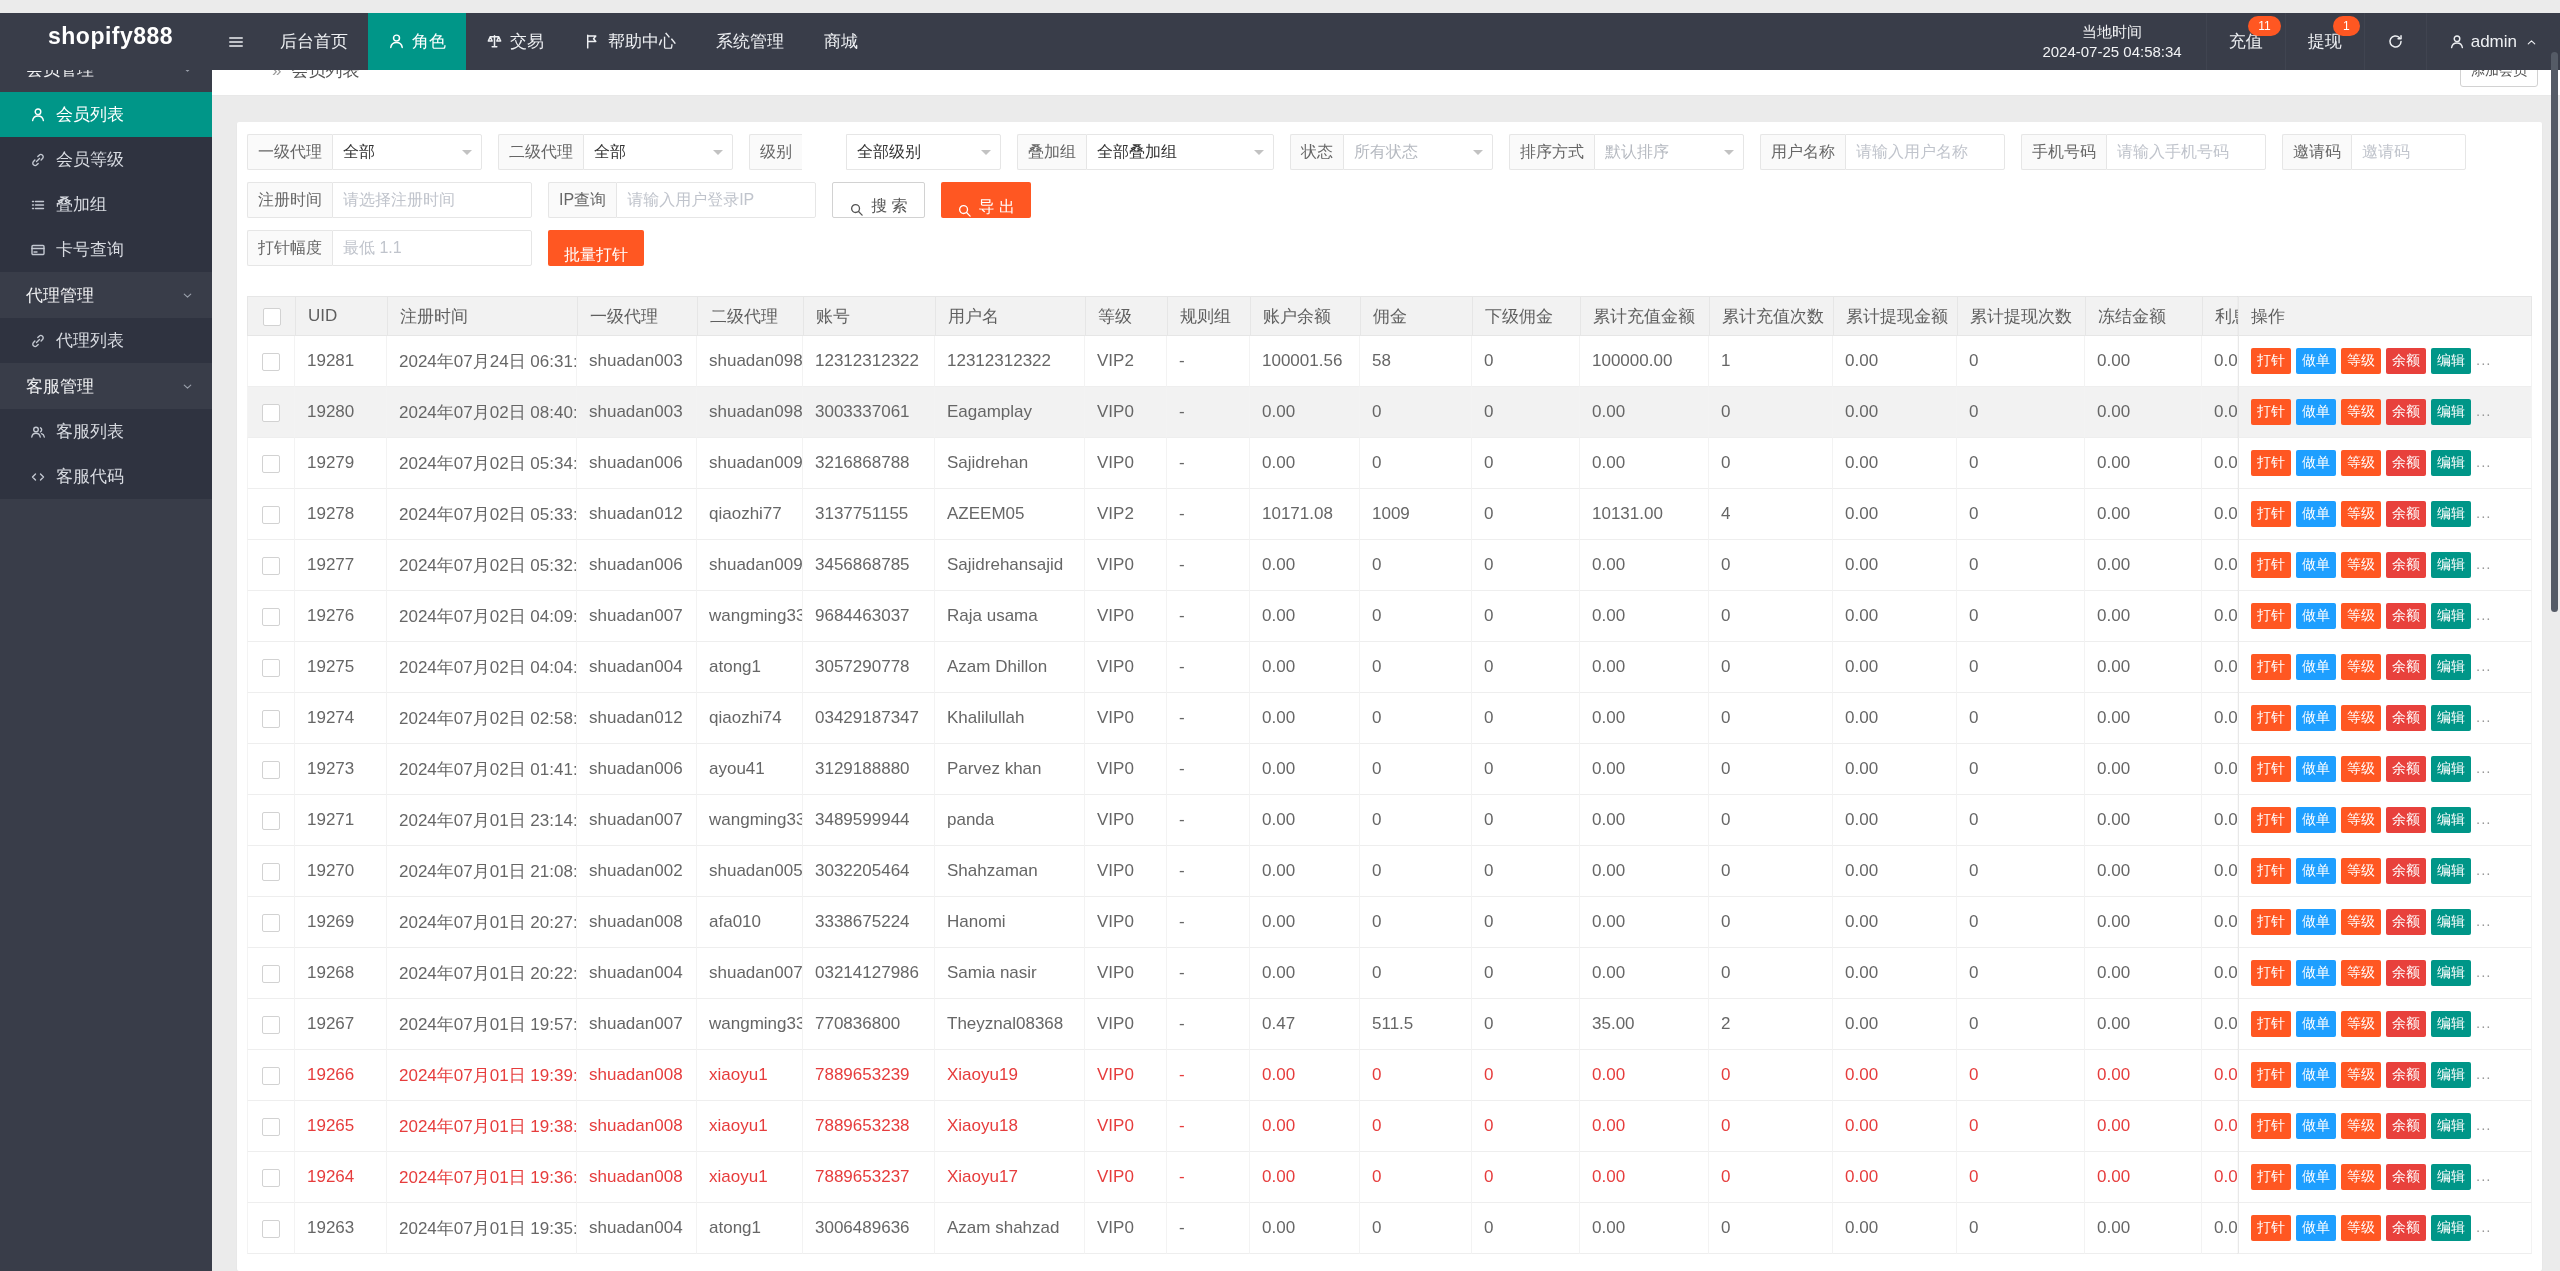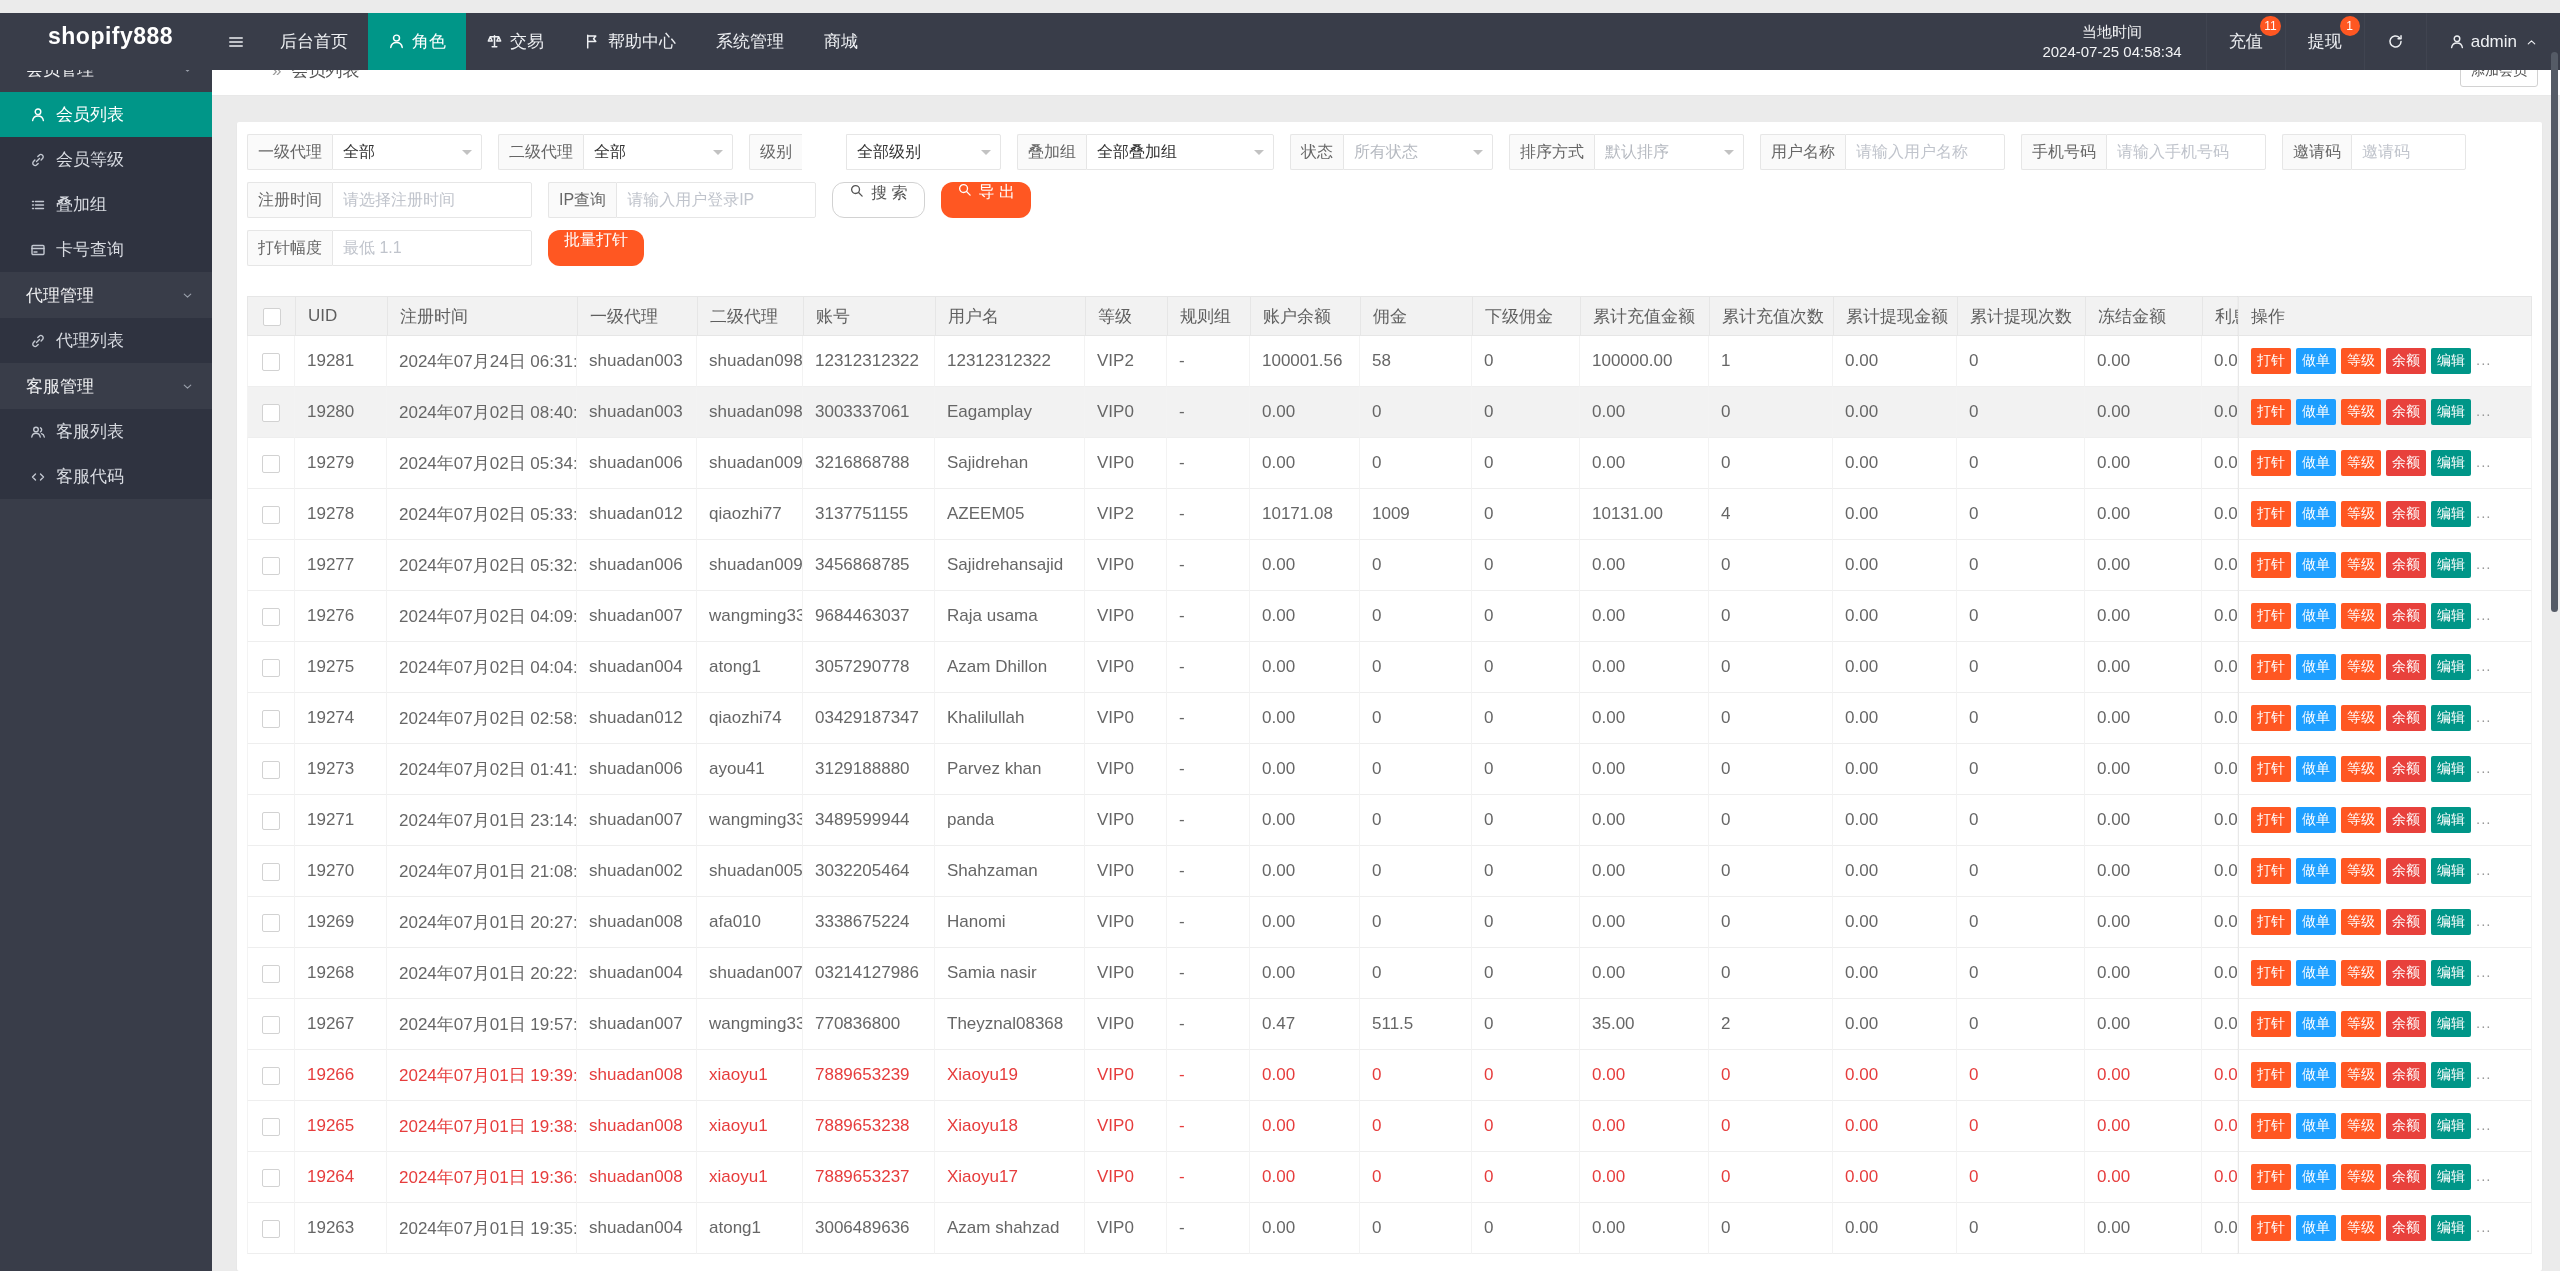--- a/index.html
+++ b/index.html
@@ -9,21 +9,21 @@
   
   .topbar { position:absolute; left:0; top:13px; width:2560px; height:57px; background:#393d49; display:flex; align-items:stretch; z-index:30; }
   .logo { width:212px; line-height:46px; padding-left:48px; color:#fff; font-size:23px; font-weight:bold; letter-spacing:.5px; }
   .nav { display:flex; align-items:stretch; }
   .nav-item { display:flex; align-items:center; gap:7px; padding:0 20px; color:#eef0f3; font-size:17px; cursor:pointer; }
   .nav-item.burger { padding:0 15px; }
   .nav-item.active { background:#009688; color:#fff; }
   .topbar-right { margin-left:auto; display:flex; align-items:stretch; }
   .top-item { display:flex; align-items:center; gap:6px; padding:0 22px; color:#eef0f3; font-size:17px; position:relative; cursor:pointer; border-left:1px solid rgba(255,255,255,.04); }
   .localtime { display:flex; flex-direction:column; justify-content:center; align-items:center; color:#f2f3f5; font-size:15px; line-height:20px; padding:0 24px; }
-  .badge { position:absolute; top:3px; right:4px; min-width:20px; height:20px; line-height:20px; padding:0 4px; background:#ff5722; color:#fff; font-size:12px; border-radius:10px; text-align:center; }
+  .badge { position:absolute; top:3px; right:4px; min-width:20px; height:20px; line-height:20px; padding:0 10px; background:#ff5722; color:#fff; font-size:12px; border-radius:10px; text-align:center; }
   .caret-up { margin-left:2px; }
 
   
   .sidebar { position:absolute; left:0; top:46px; width:212px; bottom:0; background:#393d49; z-index:20; }
   .side-group { height:46px; display:flex; align-items:center; padding:0 18px 0 26px; color:#f0f1f3; font-size:17px; cursor:pointer; }
   .side-group .chev { margin-left:auto; color:#9aa0ab; }
   .side-item { height:45px; display:flex; align-items:center; gap:10px; padding-left:30px; color:#d8dbe1; font-size:17px; background:#2f3340; cursor:pointer; }
   .side-item .ic { color:#c3c8d1; }
   .side-item.active { background:#009688; color:#fff; }
   .side-item.active .ic { color:#fff; }
@@ -41,21 +41,21 @@
   
   .filter-row { display:flex; flex-wrap:nowrap; gap:16px; margin-bottom:12px; align-items:center; }
   .fgroup { display:inline-flex; align-items:stretch; height:36px; }
   .flabel { display:flex; align-items:center; background:#fafafa; border:1px solid #e6e6e6; border-right:none; border-radius:2px 0 0 2px; padding:0 10px; color:#666; font-size:16px; white-space:nowrap; }
   .fselect { position:relative; display:flex; align-items:center; border:1px solid #e6e6e6; border-radius:0 2px 2px 0; background:#fff; padding:0 26px 0 10px; cursor:pointer; }
   .fselect .fvalue { font-size:16px; color:#333; white-space:nowrap; }
   .fselect .fvalue.muted { color:#b6bac1; }
   .fselect .tri { position:absolute; right:9px; top:50%; margin-top:-2px; width:0; height:0; border:5px solid transparent; border-top-color:#c2c2c2; }
   .finput { border:1px solid #e6e6e6; border-radius:0 2px 2px 0; padding:0 10px; font-size:16px; color:#333; outline:none; font-family:inherit; }
   .finput::placeholder { color:#c0c4cc; }
-  .btn { display:inline-flex; align-items:flex-start; gap:7px; height:36px; padding:0 16px; border-radius:12px; font-size:16px; cursor:pointer; border:none; font-family:inherit; }
+  .btn { display:inline-flex; align-items:flex-end; gap:7px; height:36px; padding:0 16px; border-radius:2px; font-size:16px; cursor:pointer; border:none; font-family:inherit; }
   .btn-plain { background:#fff; border:1px solid #d2d2d2; color:#555; }
   .btn-orange { background:#ff5722; color:#fff; }
   .table-gap { height:18px; }
 
   
   .table-wrap { width:2285px; overflow:hidden; }
   table { border-collapse:separate; border-spacing:0; table-layout:fixed; width:2344px; }
   th, td { text-align:left; padding:0 12px; white-space:nowrap; overflow:hidden; font-weight:normal; }
   thead th { height:40px; background:#f2f2f2; border:1px solid #e6e6e6; border-right:none; color:#5f5f5f; font-size:17px; }
   thead th:last-child { border-right:1px solid #e6e6e6; }

